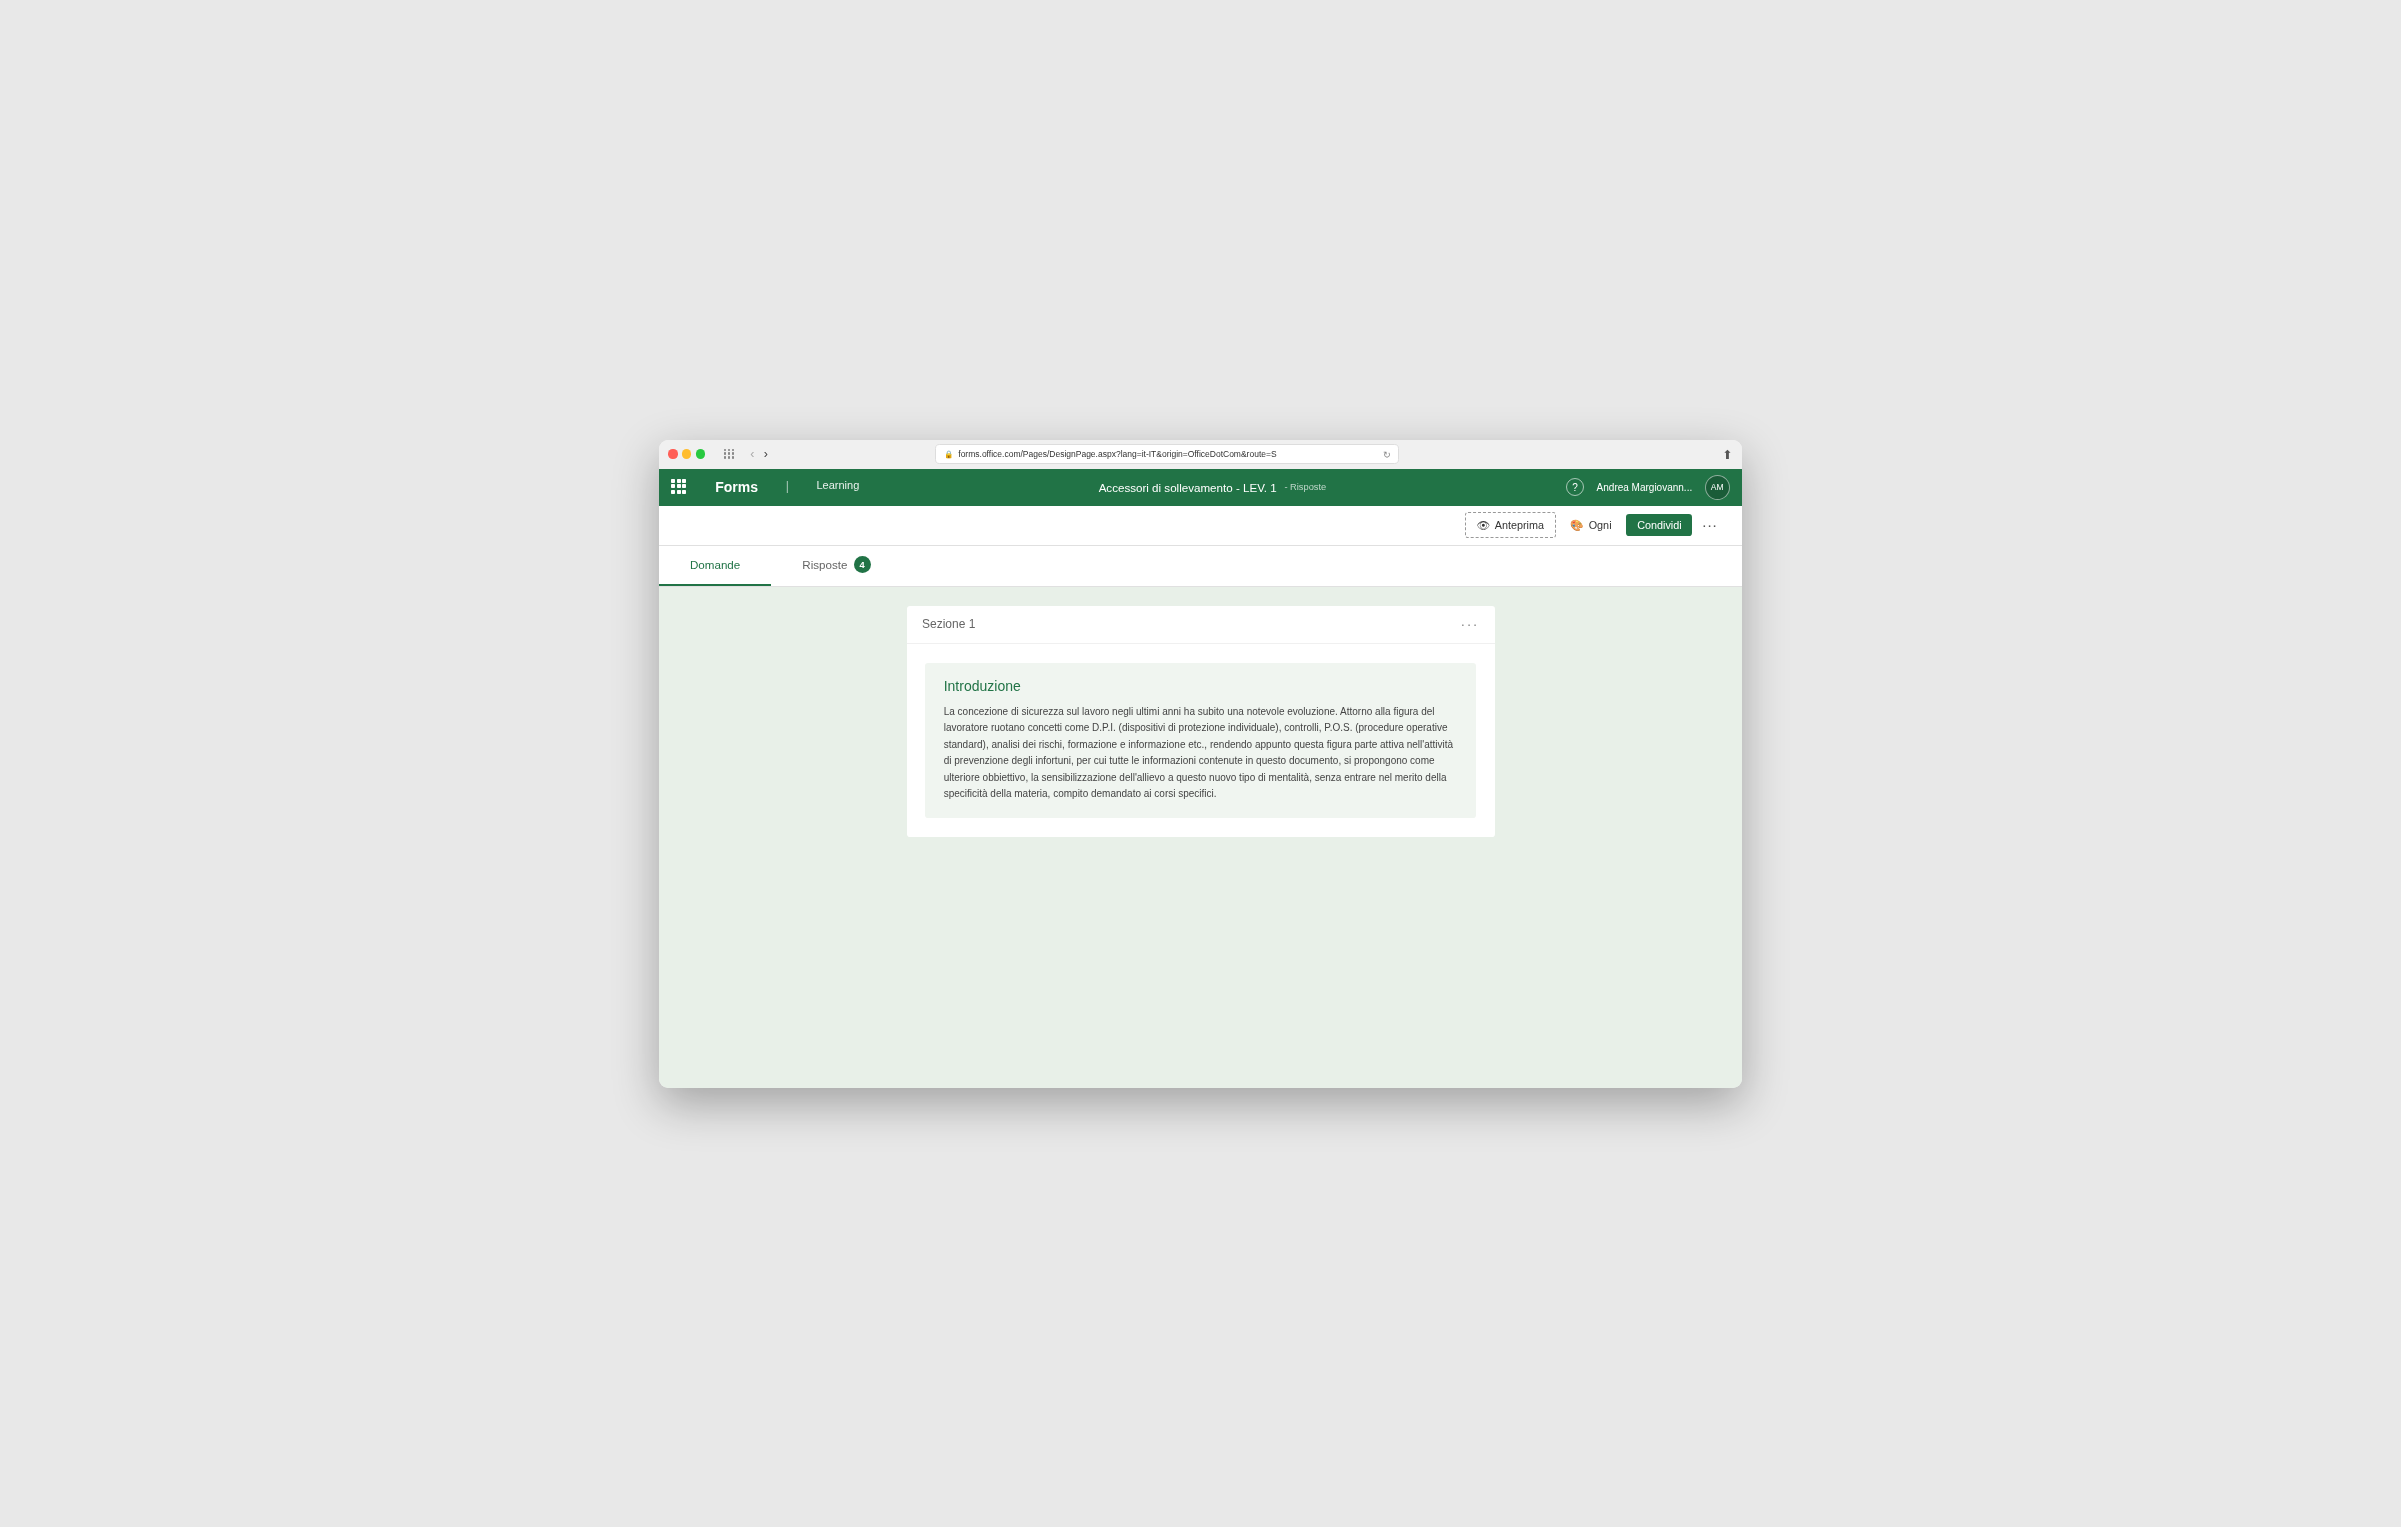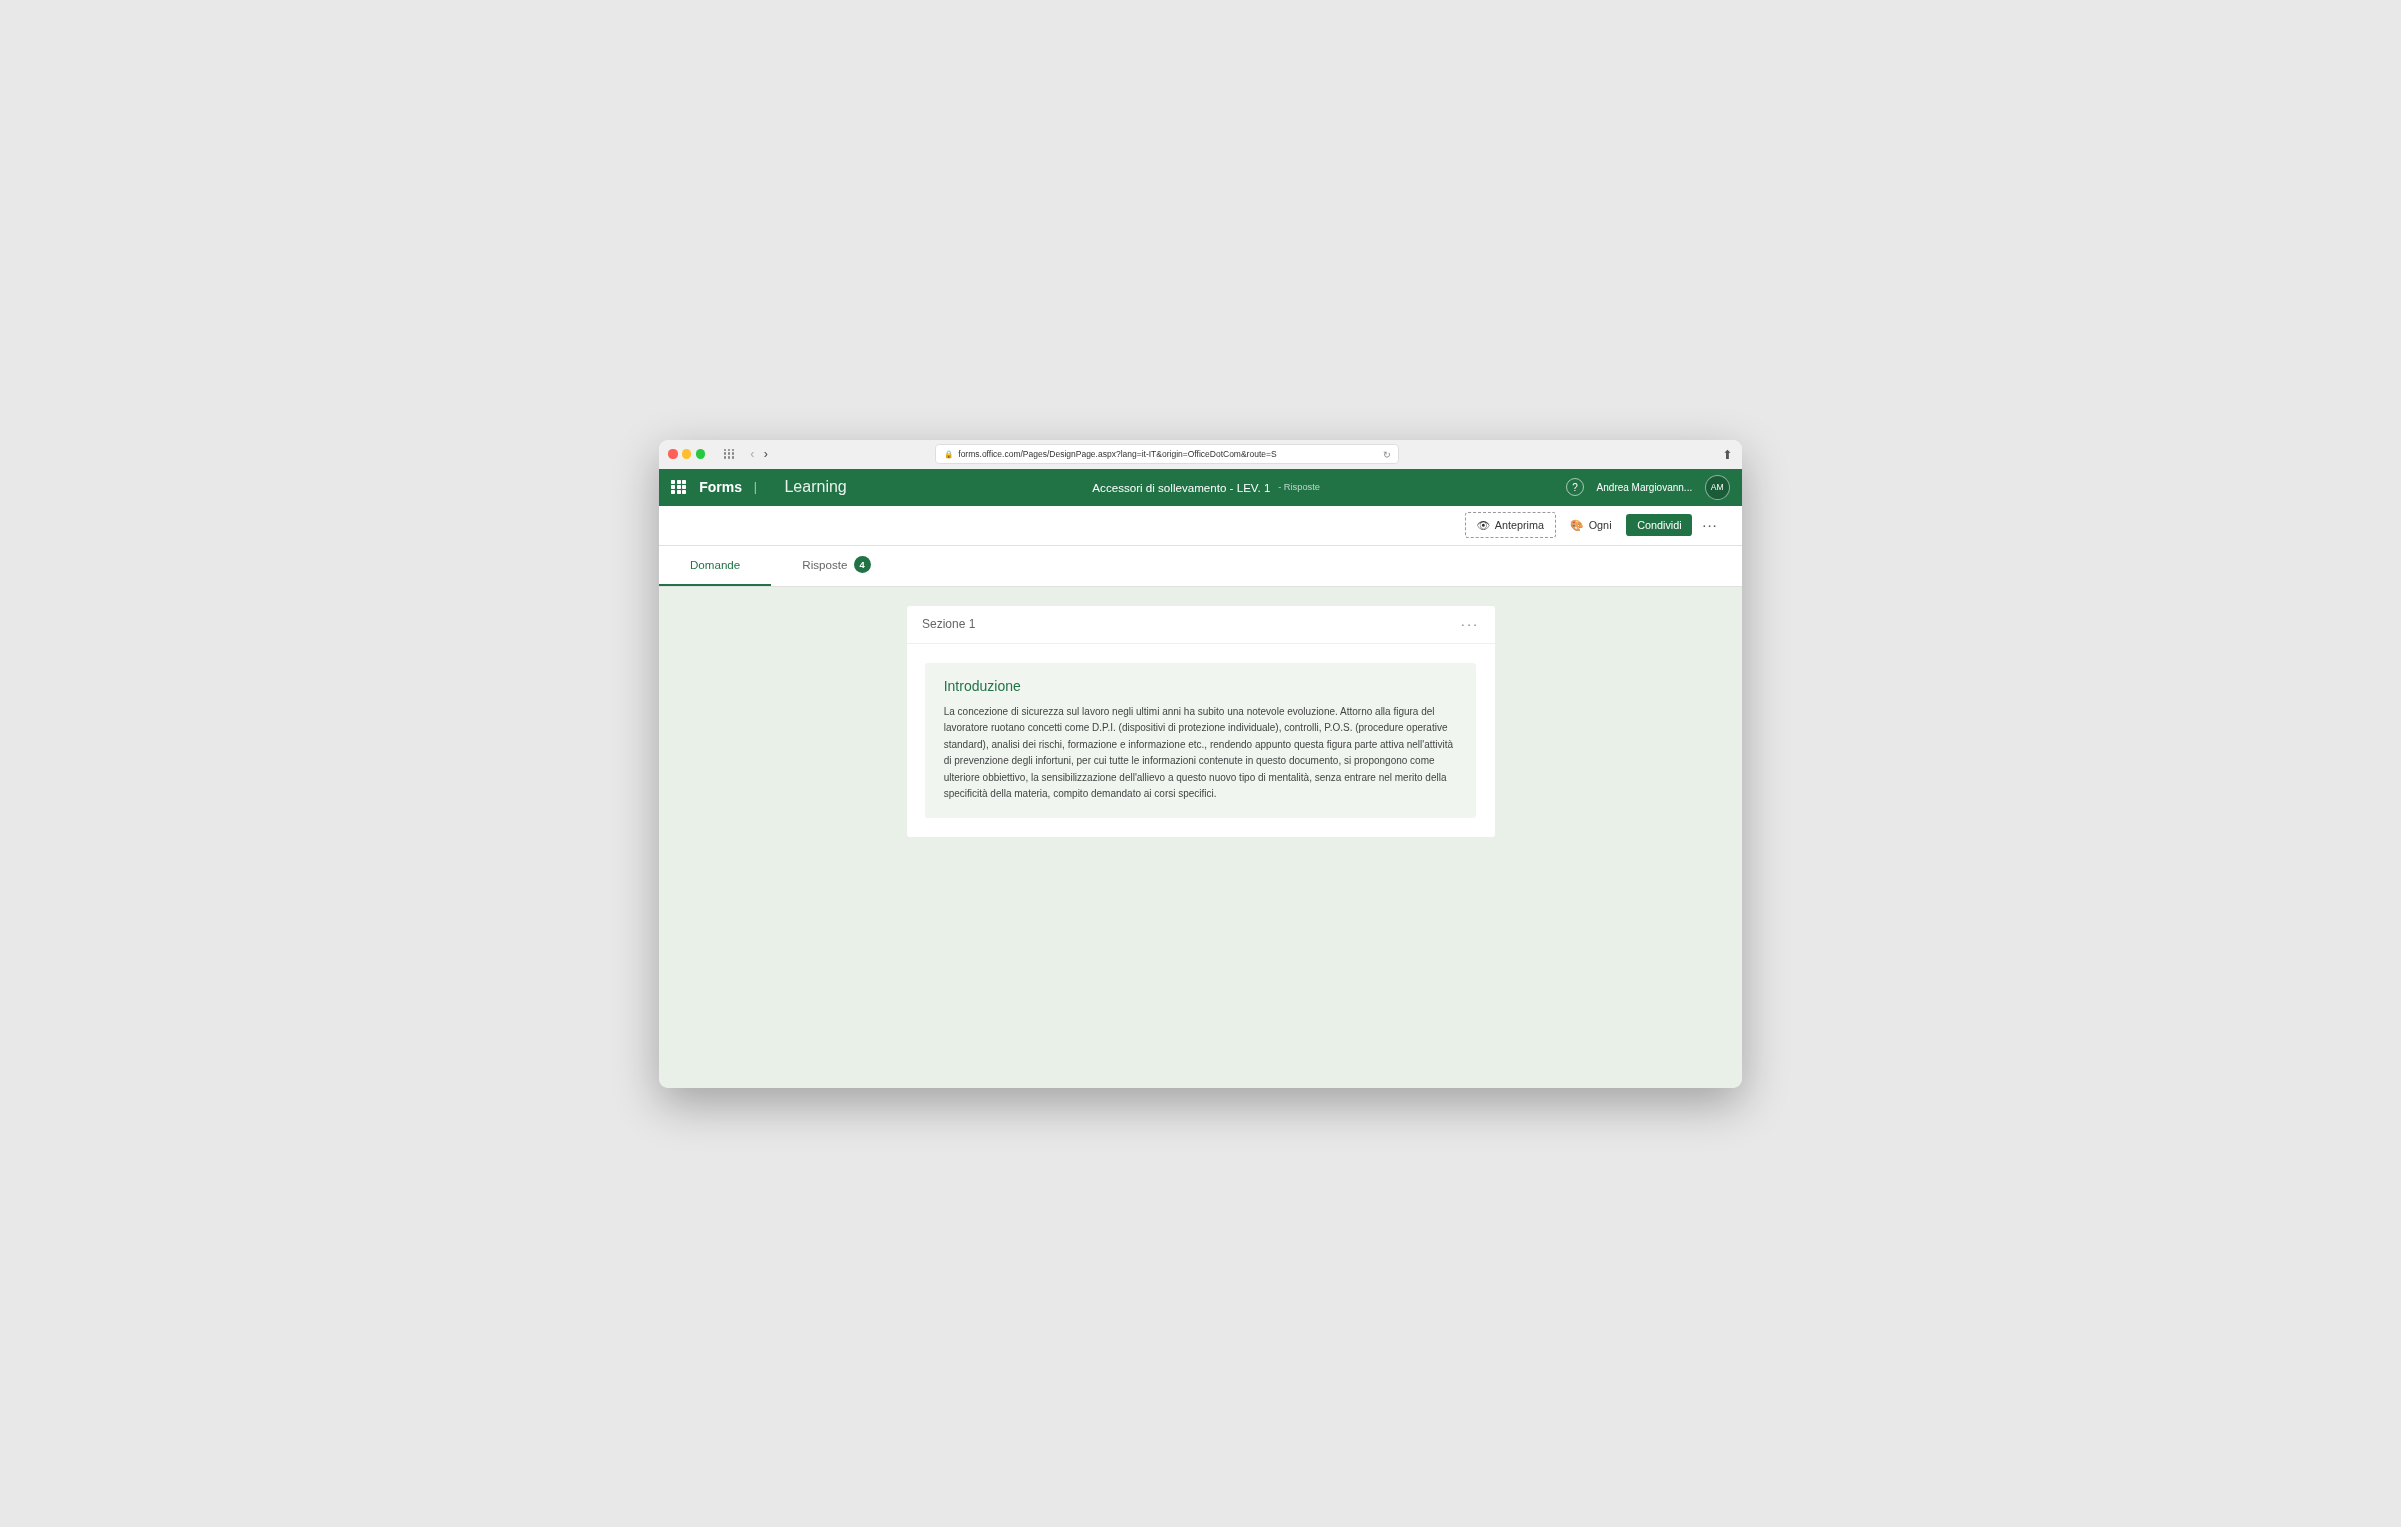--- a/index.html
+++ b/index.html
@@ -136,22 +136,21 @@
       background: #217346;
       height: 37px;
       display: flex;
       align-items: center;
       padding: 0 12.4px;
       color: white;
     }
 
     .app-header-left {
       display: flex;
-      align-items: center;
-      gap: 7px;
+      gap: 23px;
     }
 
     .waffle-icon {
       display: grid;
       grid-template-columns: repeat(3, 3.9px);
       grid-template-rows: repeat(3, 3.9px);
       gap: 1.5px;
       cursor: pointer;
     }
 
@@ -169,23 +168,22 @@
       margin-left: 6.2px;
     }
 
     .breadcrumb-sep {
       color: rgba(255,255,255,0.6);
       margin: 0 4.6px;
       font-size: 12.4px;
     }
 
     .breadcrumb-label {
-      font-size: 16px;
+      font-size: 11px;
       color: rgba(255,255,255,0.9);
-      margin-left: 16px;
     }
 
     .app-header-center {
       flex: 1;
       display: flex;
       align-items: center;
       justify-content: center;
       gap: 7.7px;
     }
 

